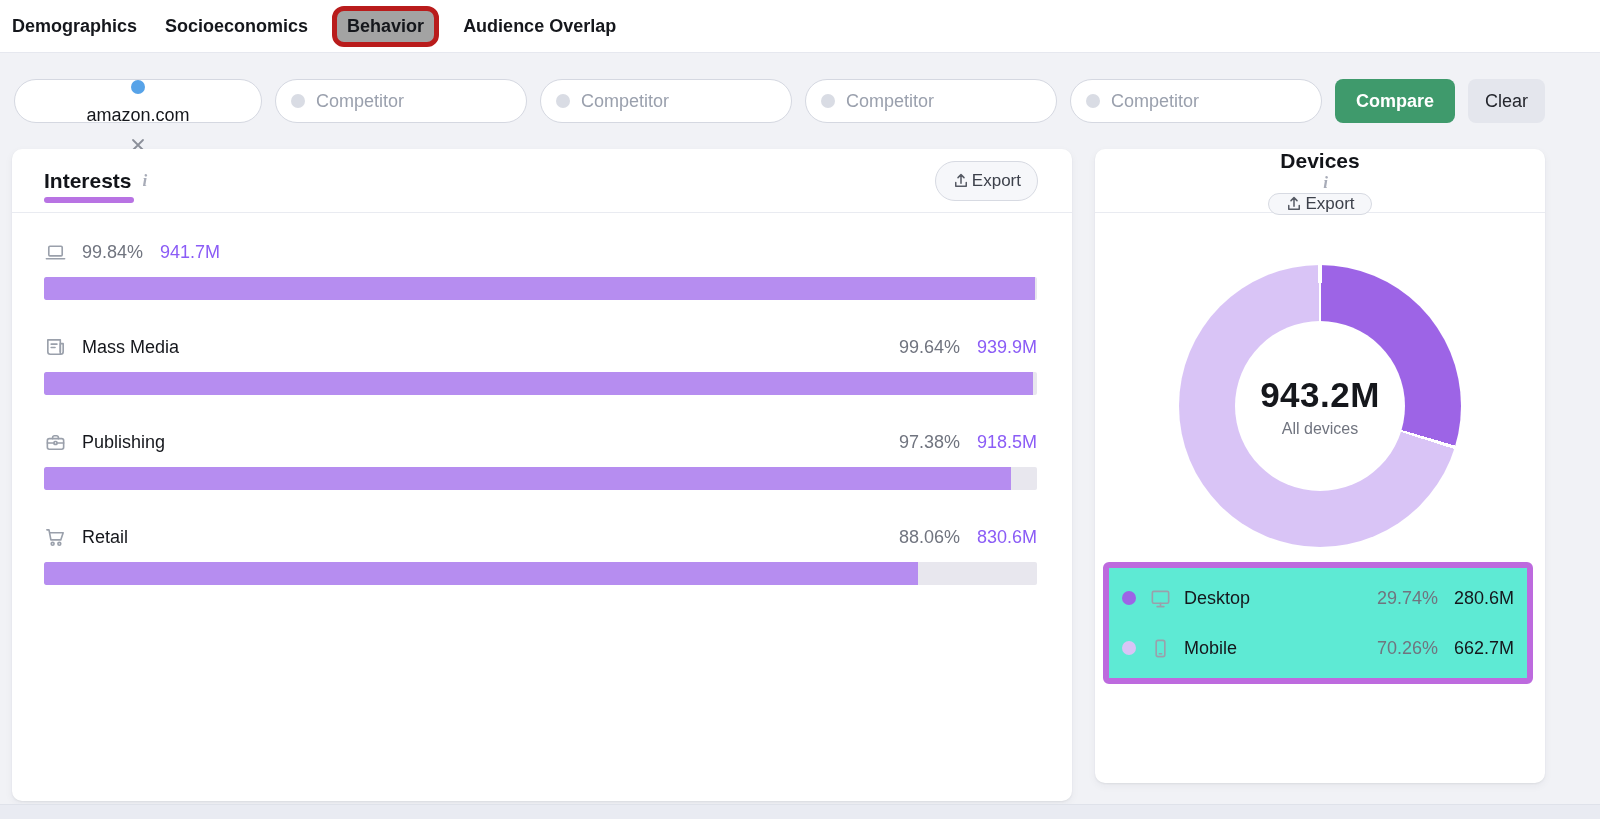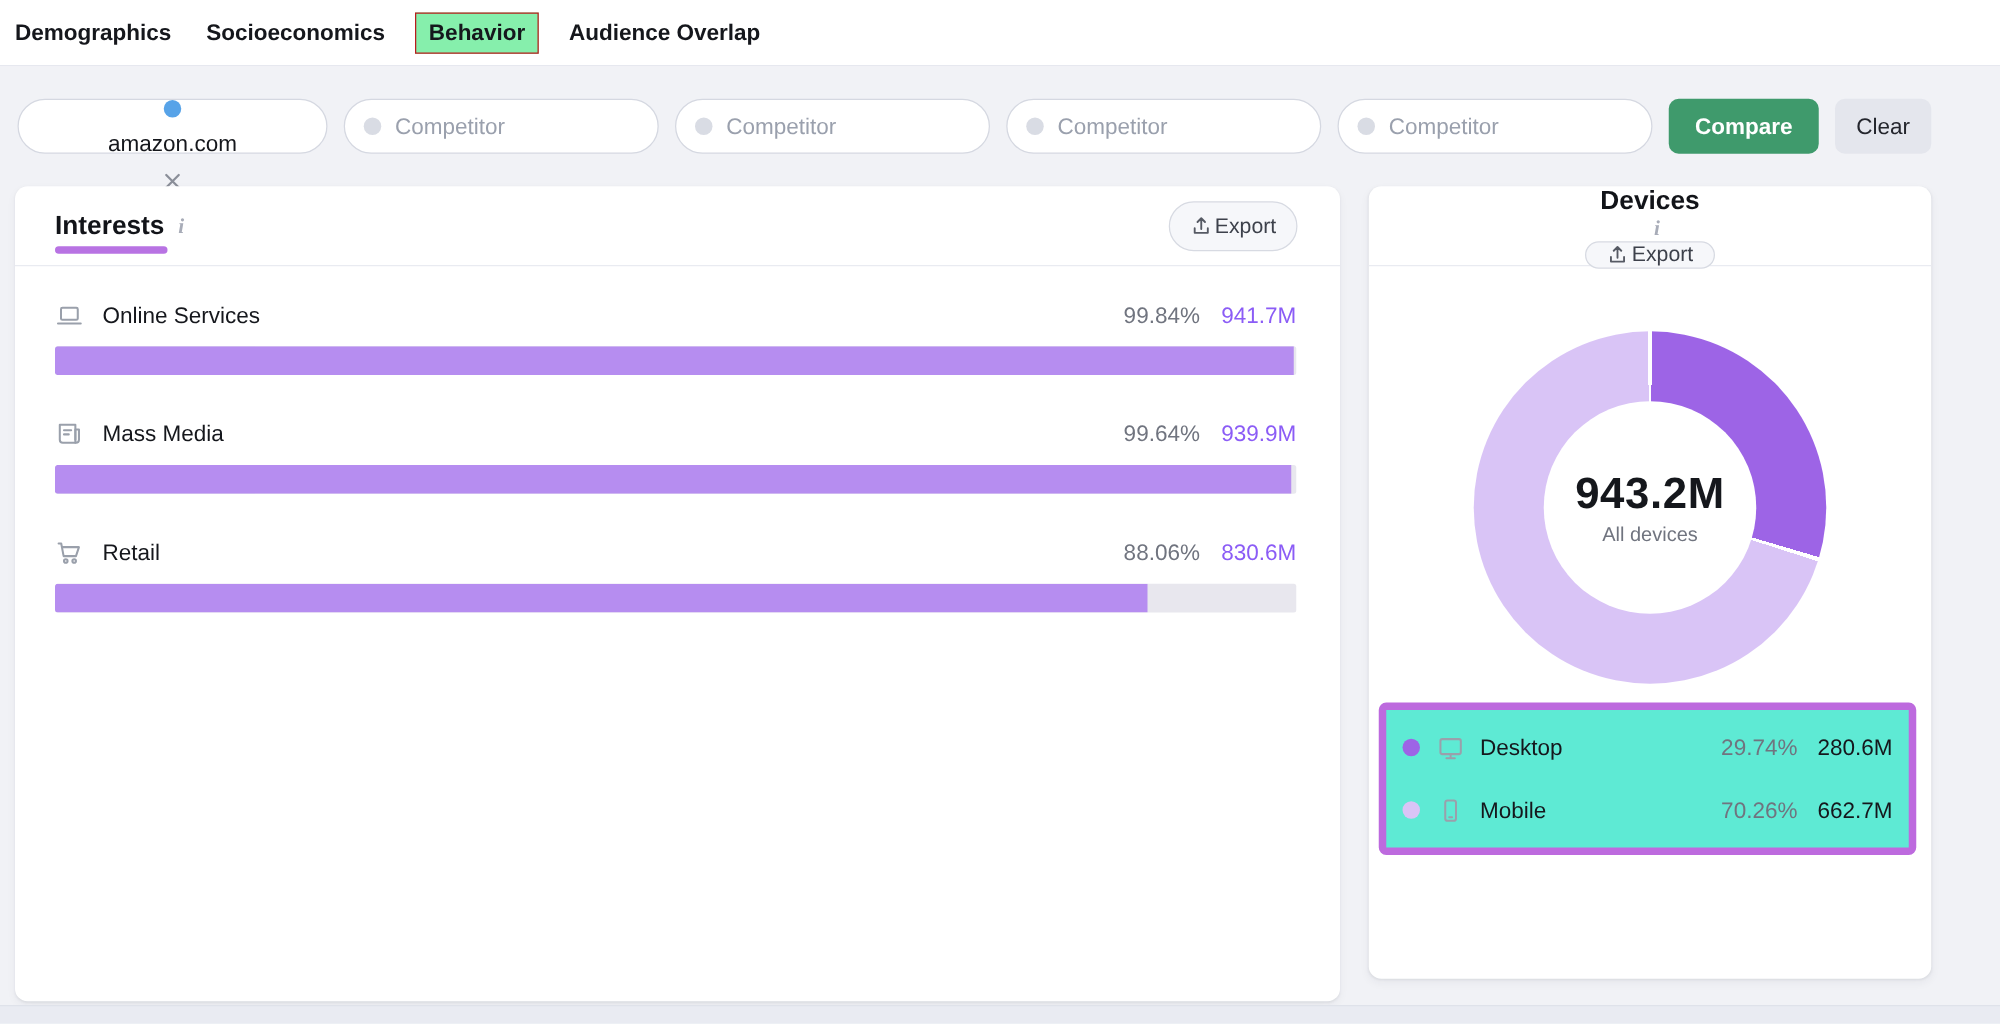--- a/index.html
+++ b/index.html
@@ -14,21 +14,21 @@
 
   
   .navbar {
     height:53px; background:#fff; border-bottom:1px solid #e6e8ef;
     display:flex; align-items:center; padding:0 12px; gap:28px;
   }
   .nav-tab {
     font-size:18px; font-weight:700; color:#15171c; cursor:pointer; white-space:nowrap;
   }
   .nav-tab-hl {
-    border:1px solid #b91c1c; border-radius:0; background:#86efac;
+    border:5px solid #b91c1c; border-radius:12px; background:#a3a3a3;
     padding:5px 10px; margin:0 -4px;
   }
 
   
   .filters {
     display:flex; align-items:center; gap:13px;
     padding:26px 55px 0 14px;
   }
   .chip, .competitor {
     height:44px; background:#fff; border:1px solid #d5d8e1; border-radius:22px;
@@ -188,21 +188,20 @@
     <div class="interests-body">
 
       <div class="irow">
         <div class="irow-top">
           <span class="irow-icon">
             <svg width="23" height="23" viewBox="0 0 24 24" fill="none" stroke="currentColor" stroke-width="1.7" stroke-linecap="round" stroke-linejoin="round">
                 <rect x="5" y="5.5" width="14" height="10" rx="1.2"></rect>
                 <path d="M2.5 18.5h19"></path>
               </svg>
           </span>
-          <span class="irow-label">Online Services</span>
           <span class="irow-pct">99.84%</span>
           <span class="irow-val">941.7M</span>
         </div>
         <div class="bar">
           <div class="bar-fill" style="width: 99.84%;"></div>
         </div>
       </div>
 
       <div class="irow">
         <div class="irow-top">
@@ -215,20 +214,38 @@
           </span>
           <span class="irow-label">Mass Media</span>
           <span class="irow-pct">99.64%</span>
           <span class="irow-val">939.9M</span>
         </div>
         <div class="bar">
           <div class="bar-fill" style="width: 99.64%;"></div>
         </div>
       </div>
 
+      <div class="irow">
+        <div class="irow-top">
+          <span class="irow-icon">
+            <svg width="23" height="23" viewBox="0 0 24 24" fill="none" stroke="currentColor" stroke-width="1.7" stroke-linecap="round" stroke-linejoin="round">
+                <rect x="3.5" y="8" width="17" height="11" rx="2"></rect>
+                <path d="M9 8V6.8A1.8 1.8 0 0 1 10.8 5h2.4A1.8 1.8 0 0 1 15 6.8V8"></path>
+                <path d="M3.5 12.5h7M13.5 12.5h7"></path>
+                <rect x="10.5" y="11" width="3" height="3" rx="0.8"></rect>
+              </svg>
+          </span>
+          <span class="irow-label">Publishing</span>
+          <span class="irow-pct">97.38%</span>
+          <span class="irow-val">918.5M</span>
+        </div>
+        <div class="bar">
+          <div class="bar-fill" style="width: 97.38%;"></div>
+        </div>
+      </div>
 
 
       <div class="irow">
         <div class="irow-top">
           <span class="irow-icon">
             <svg width="23" height="23" viewBox="0 0 24 24" fill="none" stroke="currentColor" stroke-width="1.7" stroke-linecap="round" stroke-linejoin="round">
                 <path d="M3 4h2.2l2 10.5h10.3L20 7H6"></path>
                 <circle cx="9" cy="18.6" r="1.5"></circle>
                 <circle cx="16" cy="18.6" r="1.5"></circle>
               </svg>

